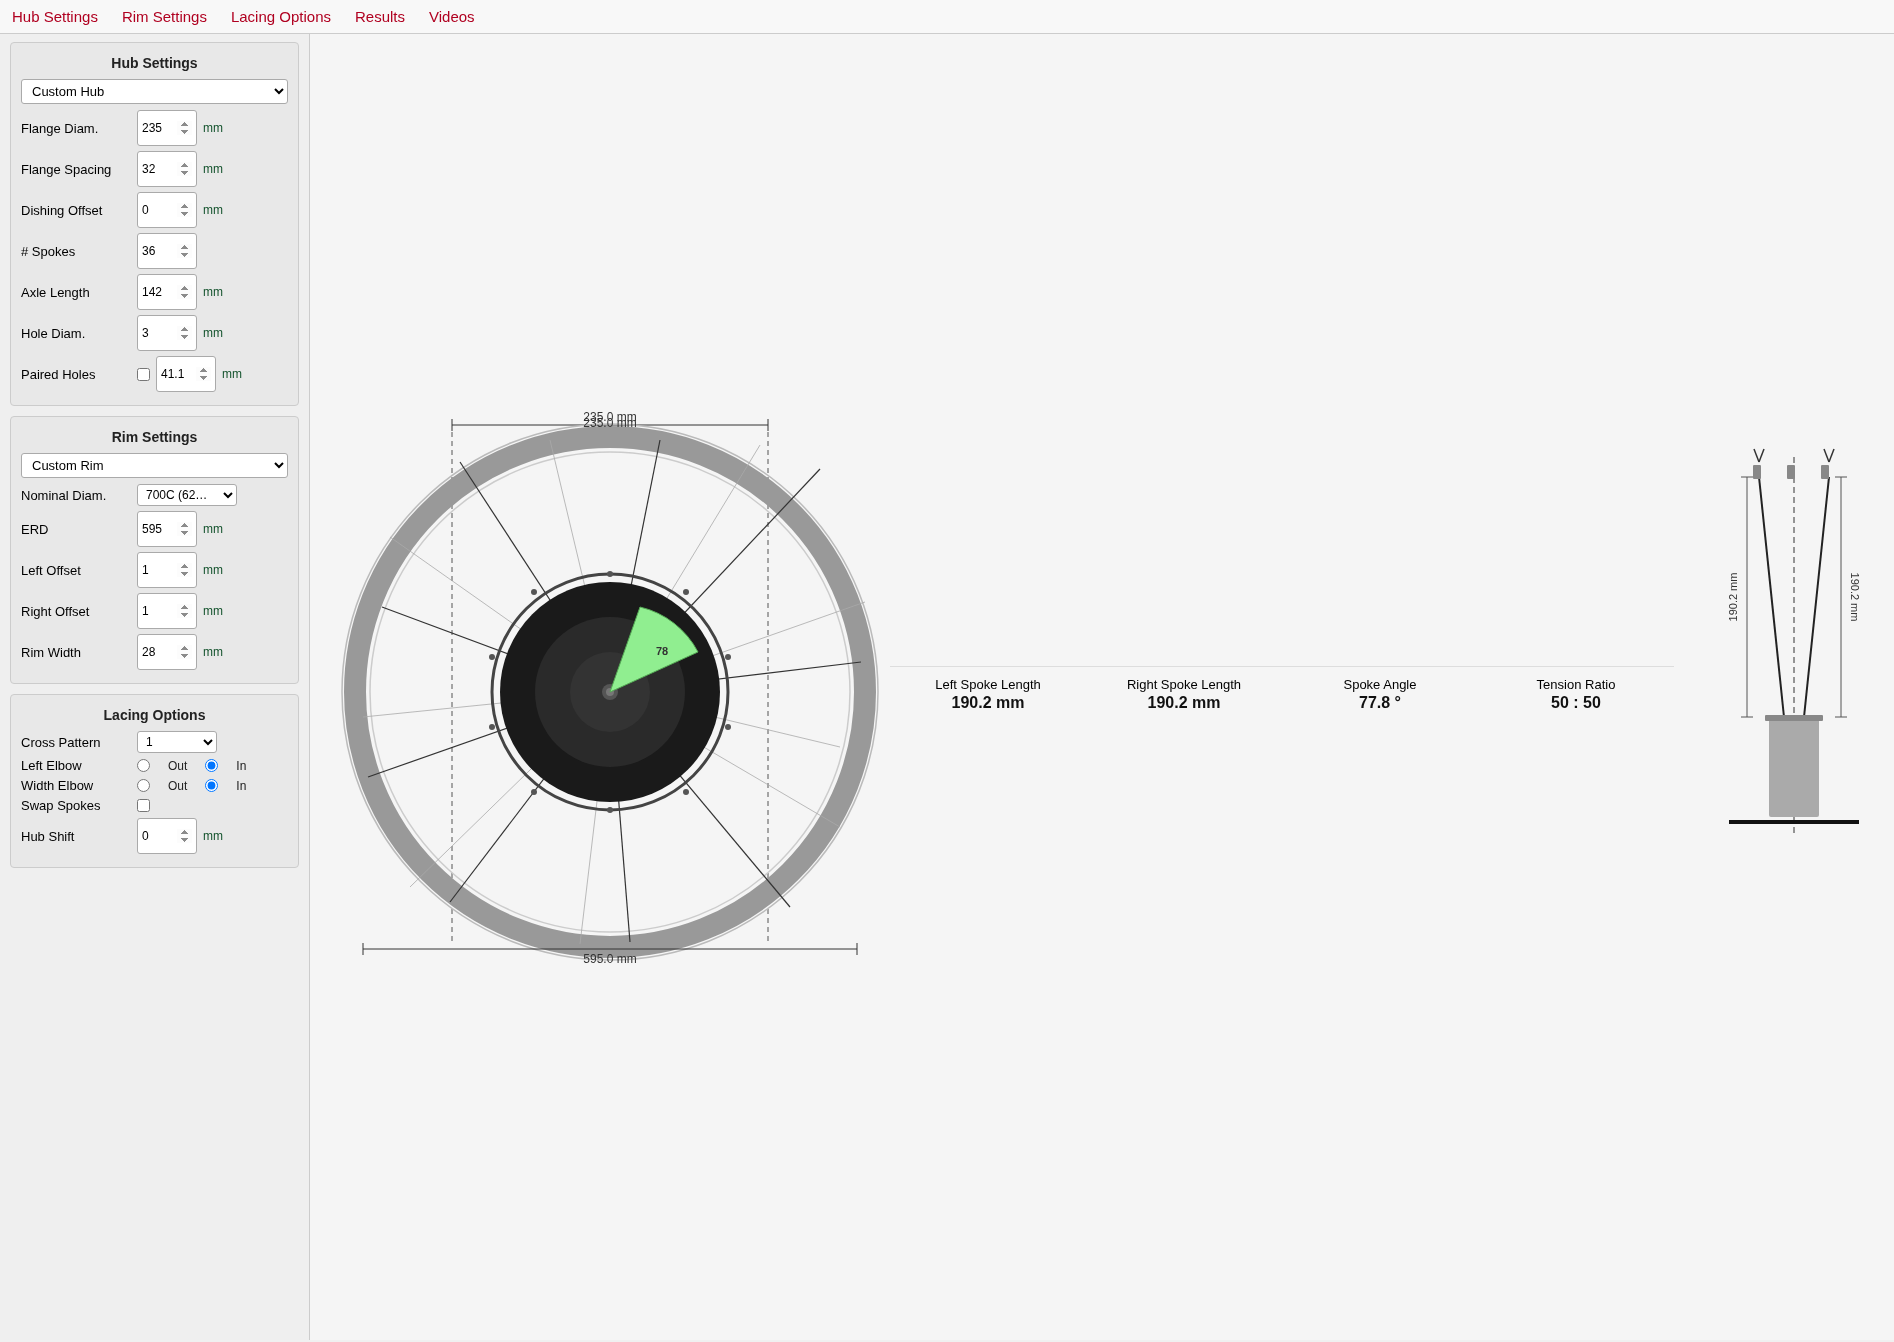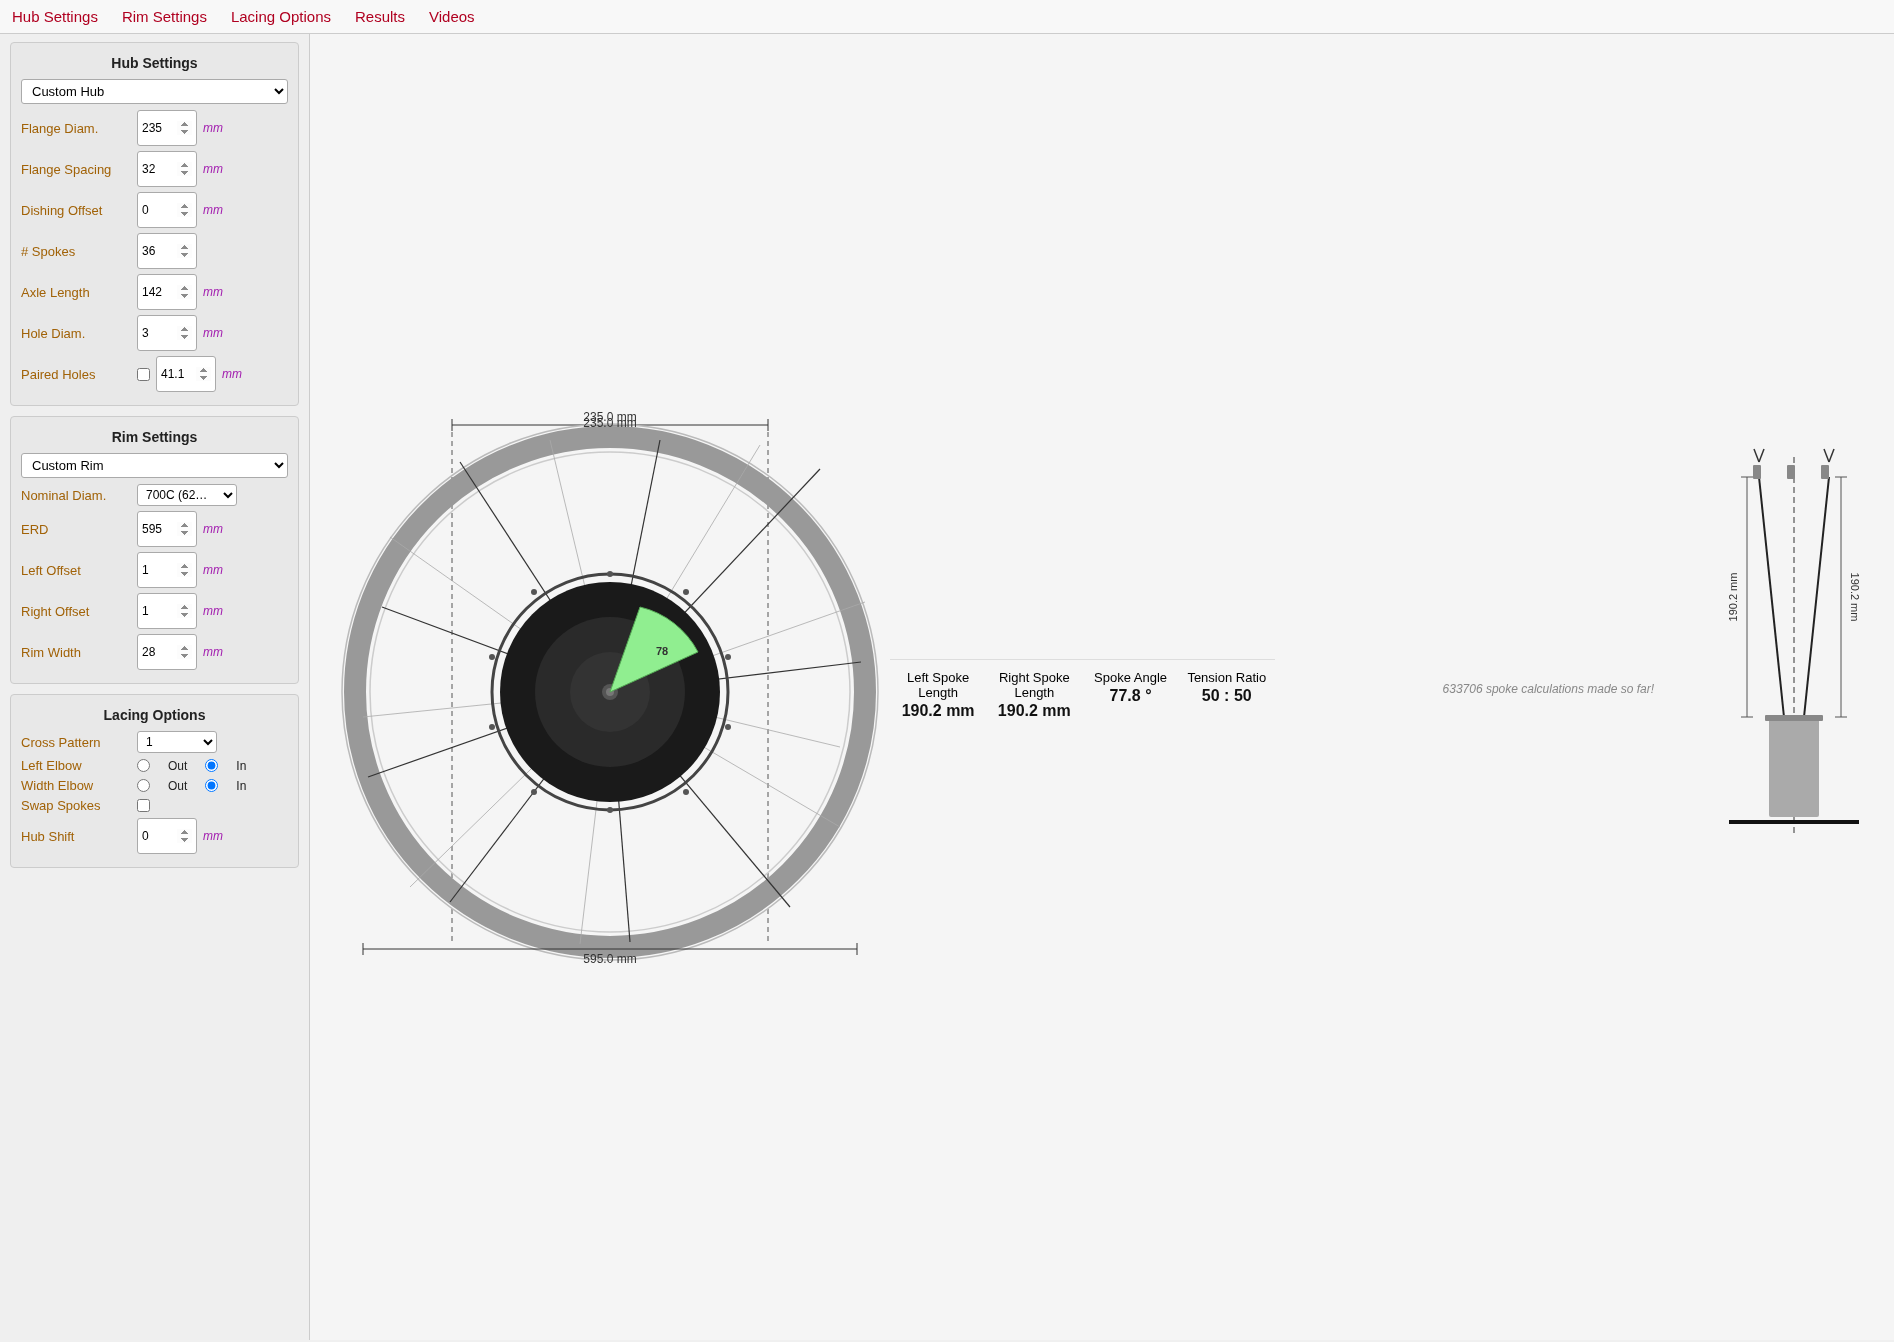--- a/index.html
+++ b/index.html
@@ -66,36 +66,35 @@
       display: flex;
       align-items: center;
       margin-bottom: 5px;
       gap: 6px;
     }
 
     .form-label {
       width: 110px;
       min-width: 90px;
       font-size: 13px;
-      color: #a16207;
+      color: #000000;
     }
 
     .form-input {
       width: 60px;
       padding: 10px 4px;
       border: 1px solid #aaa;
       border-radius: 3px;
       font-size: 12px;
       background: white;
     }
 
     .form-unit {
       font-size: 12px;
-      color: #a21caf;
-      font-style: italic;
+      color: #14532d;
     }
 
     .form-select {
       width: 100%;
       padding: 3px 6px;
       border: 1px solid #aaa;
       border-radius: 3px;
       font-size: 13px;
       background: white;
       margin-bottom: 6px;
@@ -460,21 +459,20 @@
       </div>
       <div class="result-item">
         <div class="result-label">Spoke Angle</div>
         <div class="result-value">77.8 °</div>
       </div>
       <div class="result-item">
         <div class="result-label">Tension Ratio</div>
         <div class="result-value">50 : 50</div>
       </div>
     </div>
-    <div id="calc-count">633706 spoke calculations made so far!</div>
 
   </div>
 
   <div id="right-panel">
     <svg width="170" height="480" viewBox="0 0 170 480">
 
       <line x1="50" y1="30" x2="75" y2="270" stroke="#222" stroke-width="2"></line>
 
       <line x1="85" y1="10" x2="85" y2="390" stroke="#333" stroke-width="1" stroke-dasharray="6,4"></line>
 

